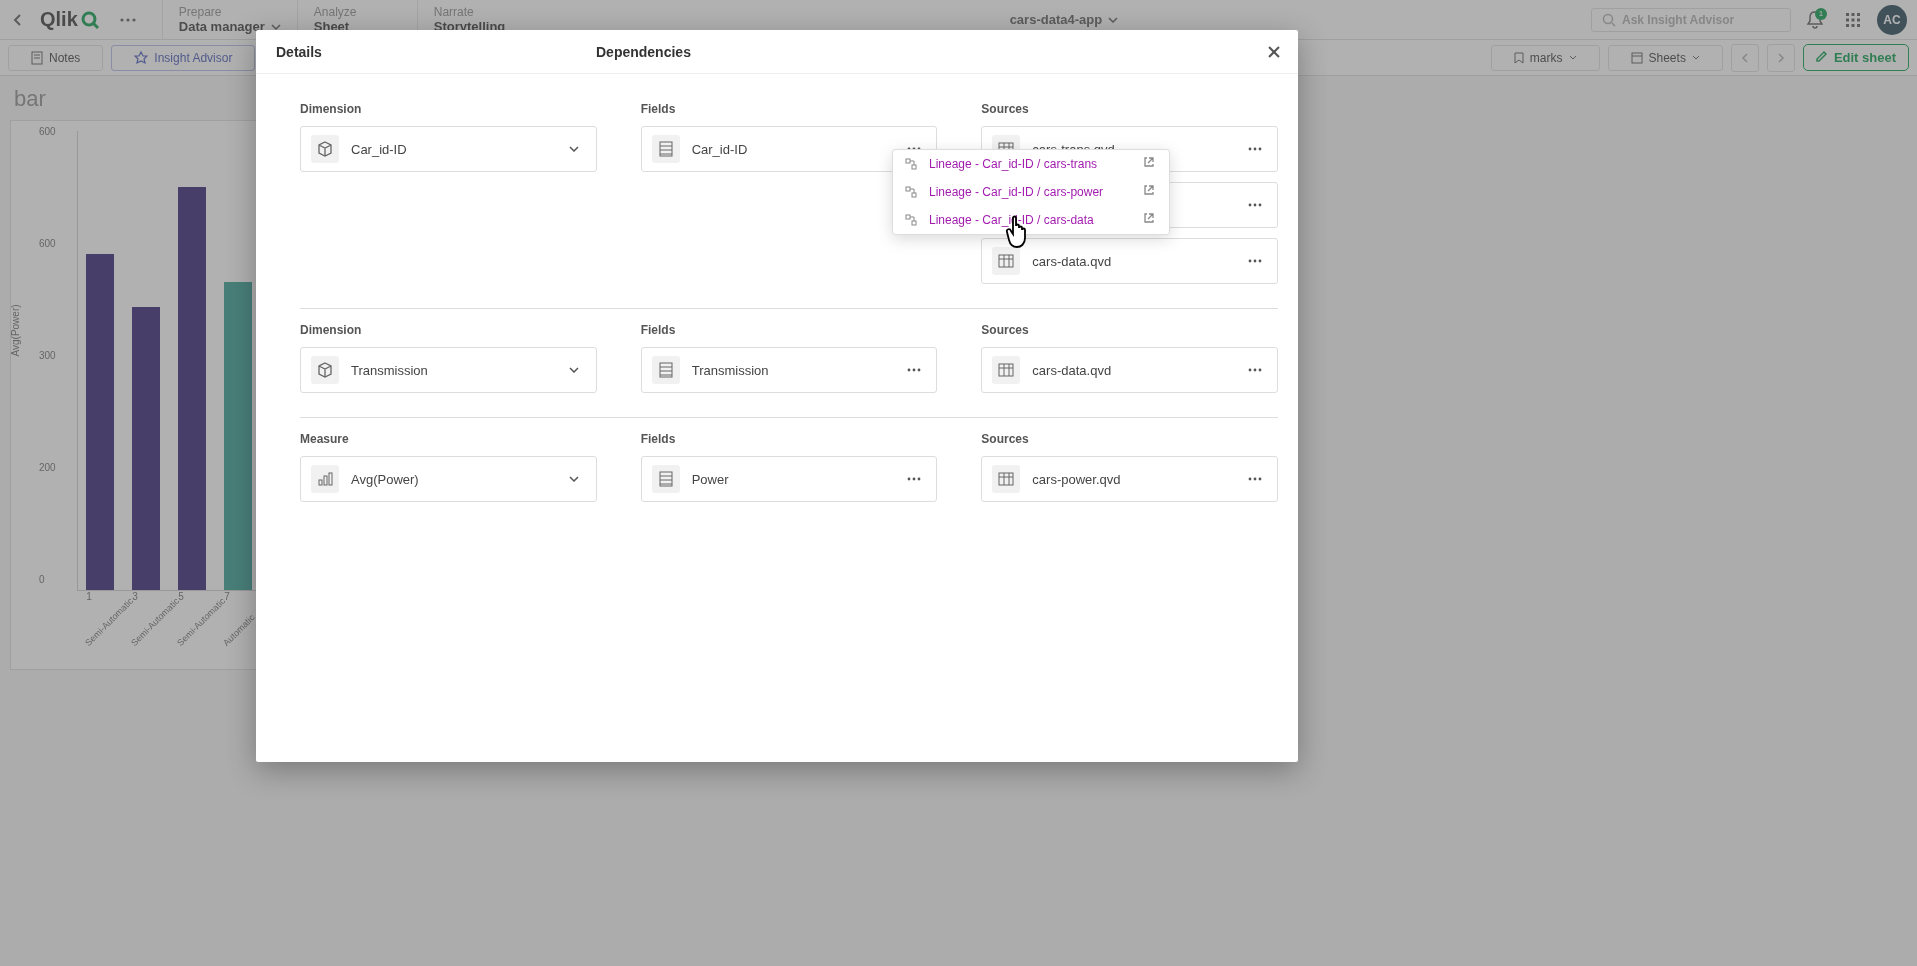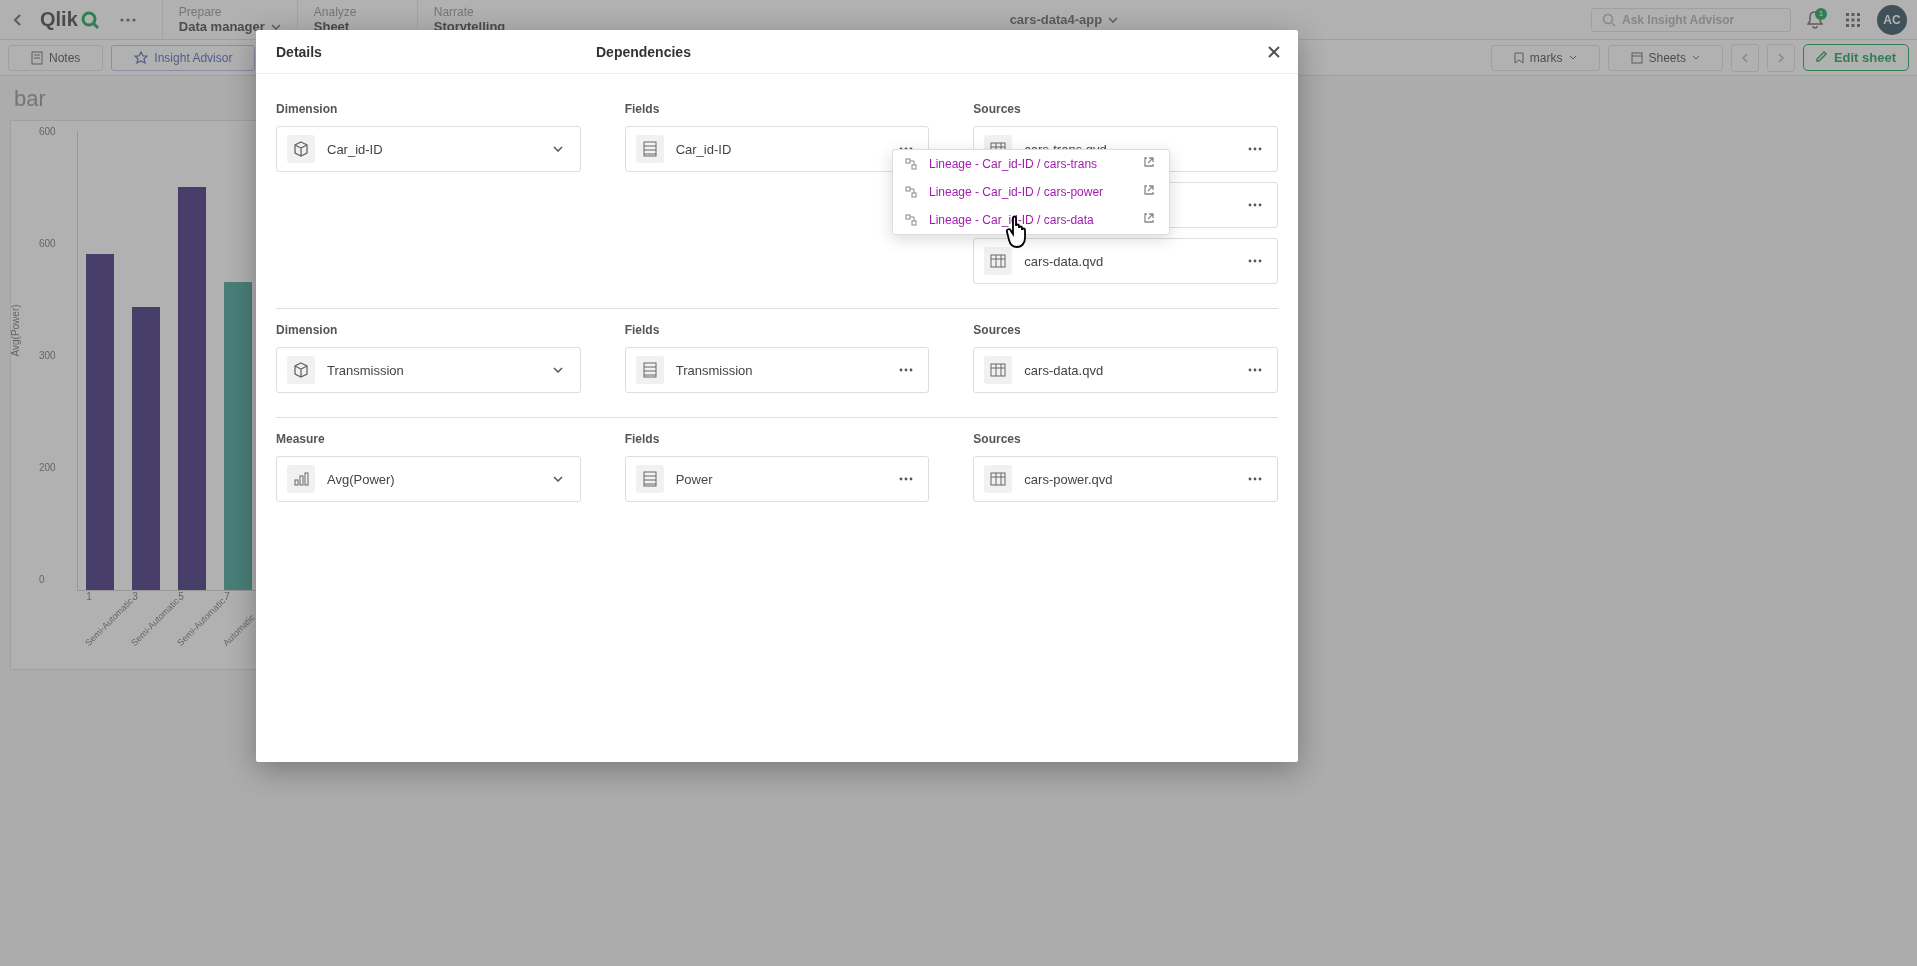--- a/index.html
+++ b/index.html
@@ -86,21 +86,21 @@
   .modal {
     position:absolute; top:30px; left:256px; width:1042px; height:732px;
     background:#fff; box-shadow:0 8px 30px rgba(0,0,0,0.3); border-radius:2px;
     display:flex; flex-direction:column;
   }
   .modal-header { height:44px; display:flex; align-items:center; border-bottom:1px solid #eee; position:relative;}
   .modal-header .tab-left { width:340px; padding-left:20px; font-size:14px; font-weight:700; color:#333;}
   .modal-header .tab-mid { font-size:14px; font-weight:700; color:#333;}
   .modal-close { position:absolute; right:10px; top:8px; width:28px; height:28px; display:flex; align-items:center; justify-content:center; cursor:pointer; color:#666;}
   .modal-body { flex:1; padding: 14px 20px; overflow:auto;}
-  .dep-row { display:flex; gap:44px; padding:14px 0; border-bottom:1px solid #ddd;}
+  .dep-row { display:flex; gap:44px; padding:14px 0; border-bottom:1px solid #ddd;margin-left:24px;}
   .dep-row:last-child { border-bottom:none; }
   .dep-col { flex:1; }
   .dep-label { font-size:12px; font-weight:700; color:#555; margin-bottom:10px;}
   .dep-item { display:flex; align-items:center; border:1px solid #ddd; border-radius:3px; padding:8px 10px; margin-bottom:10px; background:#fff;}
   .dep-item .dep-icon { width:28px; height:28px; display:flex; align-items:center; justify-content:center; background:#f1f1f1; border-radius:3px; color:#666; margin-right:12px;}
   .dep-item .dep-text { flex:1; font-size:13px; color:#444;}
   .dep-item .dep-action { width:24px; height:24px; display:flex; align-items:center; justify-content:center; cursor:pointer; color:#666;}
 
   
   .lineage-popup {

